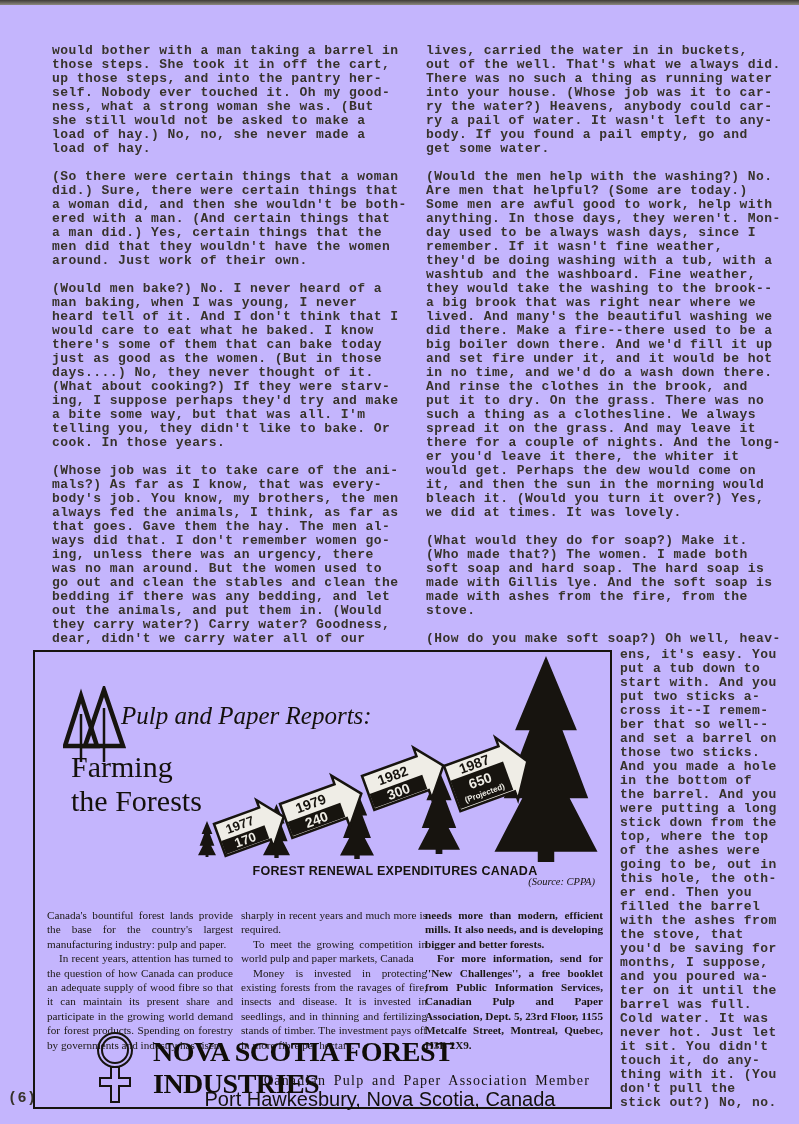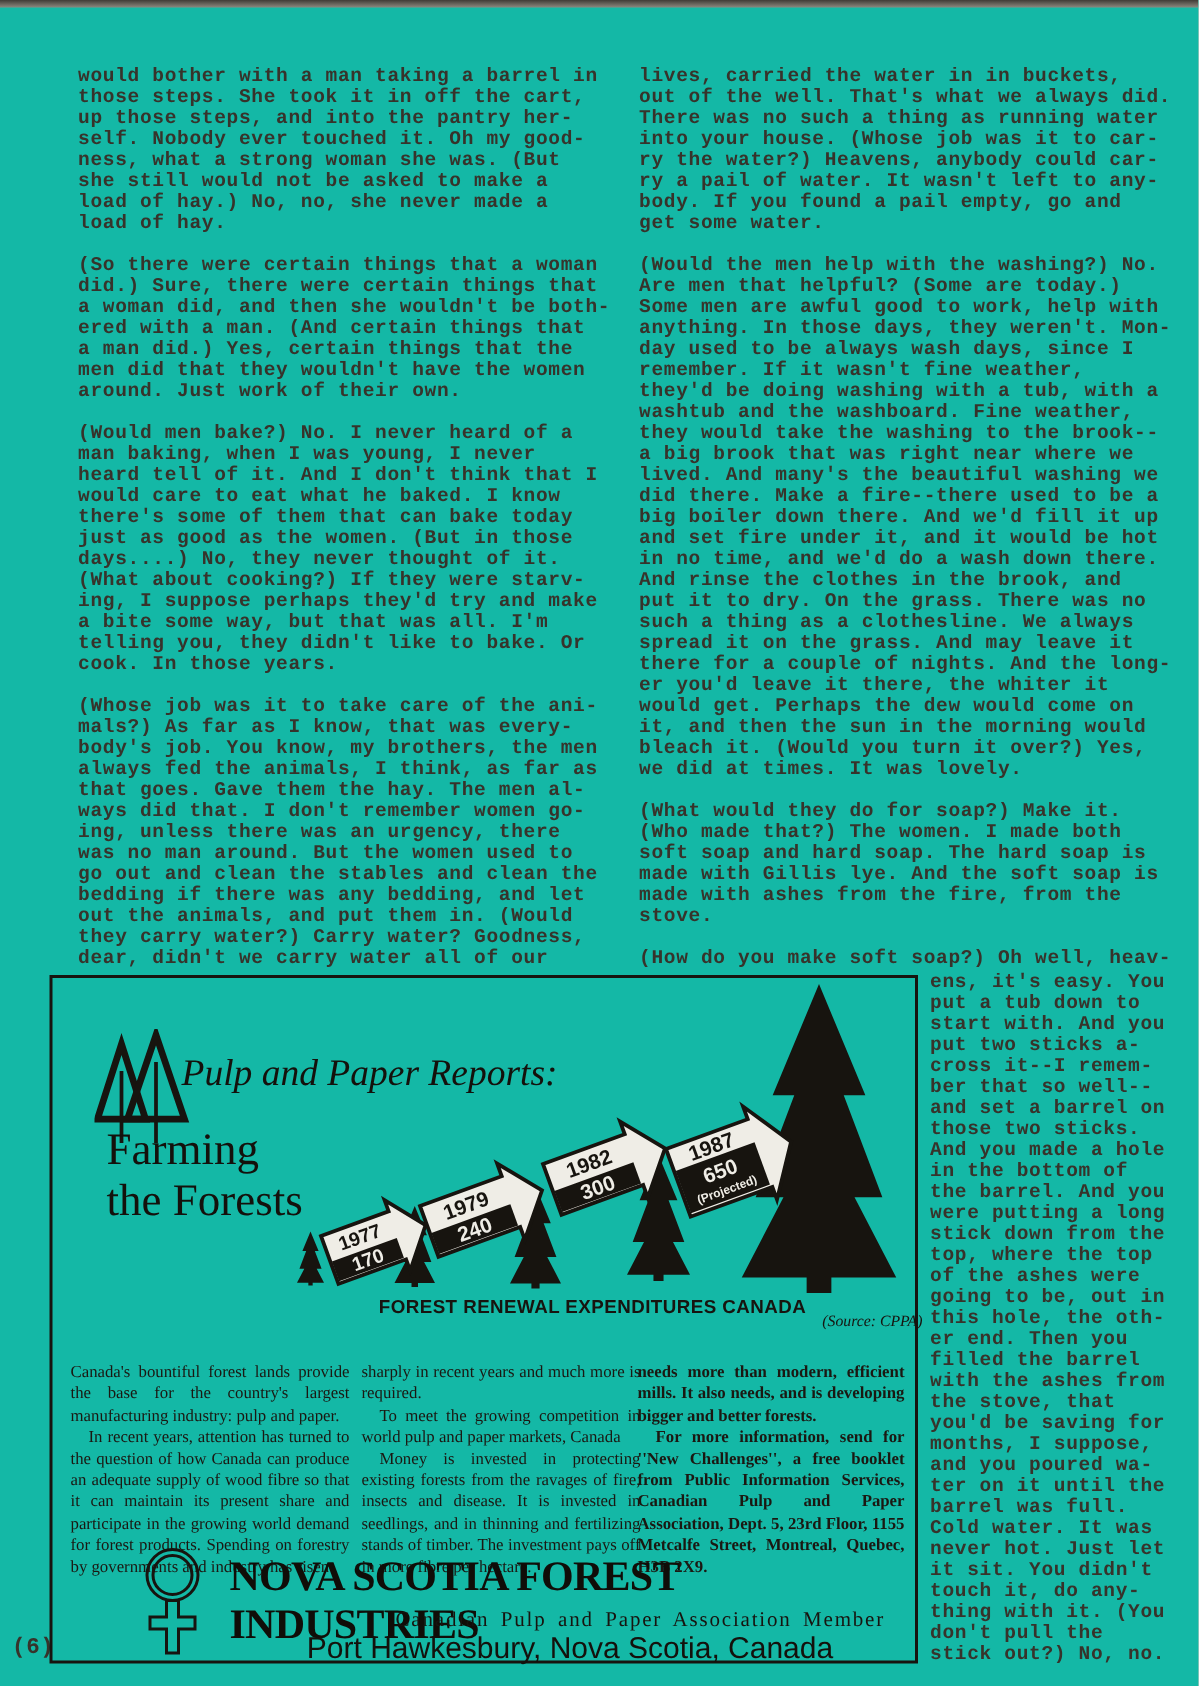--- a/index.html
+++ b/index.html
@@ -1,37 +1,37 @@
 <!DOCTYPE html>
 <html><head>
 <meta charset="utf-8">
 <style>
   html,body{margin:0;padding:0;background:#cfccc4;}
-  .page{position:relative;width:799px;height:1124px;background:#14b8a6;overflow:hidden;
+  .page{position:relative;width:799px;height:1124px;background:#c4b5fd;overflow:hidden;
         font-family:"Liberation Sans",sans-serif;color:#17140f;}
   .scan-top{position:absolute;left:0;top:0;width:799px;height:5px;
         background:linear-gradient(#3f3c37,#8d897f);}
   .tw{position:absolute;font-family:"Liberation Mono","DejaVu Sans Mono",monospace;
       font-size:13px;line-height:14px;font-weight:bold;letter-spacing:.45px;
       color:#37332b;white-space:pre;}
   .col-left{left:52px;top:44px;width:362px;}
   .col-right{left:426px;top:44px;width:366px;}
   .col-narrow{left:620px;top:648px;width:176px;}
   .page-num{left:8px;top:1092px;font-size:15px;}
   .ad{position:absolute;left:33px;top:650px;width:575px;height:455px;
       border:2px solid #17140f;font-family:"Liberation Serif",serif;}
   .brand-header{position:absolute;left:86px;top:50px;font-style:italic;font-size:25px;color:#14110c;}
   .headline{position:absolute;left:36px;top:98px;font-size:30px;line-height:34px;
       white-space:pre;color:#14110c;}
   .chart{position:absolute;left:135px;top:2px;}
   .caption{position:absolute;left:200px;top:212px;width:320px;text-align:center;
       font-family:"Liberation Sans",sans-serif;}
   .caption .t{font-weight:bold;font-size:12.5px;letter-spacing:.3px;}
   .caption .u{font-size:10.5px;margin-top:1px;}
-  .source{position:absolute;left:480px;top:224px;width:100px;text-align:right;
+  .source{position:absolute;left:460px;top:224px;width:100px;text-align:right;
       font-style:italic;font-size:10.5px;}
   .bodycol{position:absolute;top:256px;font-size:11.2px;line-height:14.4px;
       text-align:justify;color:#1b1812;}
   .bodycol p{margin:0;}
   .bodycol p.ind{text-indent:12px;}
   .c1{left:12px;width:186px;}
   .c2{left:206px;width:186px;}
   .c3{left:390px;width:178px;font-weight:bold;}
   .company-logo{position:absolute;left:54px;top:378px;}
   .company-name{position:absolute;left:118px;top:384px;font-weight:bold;font-size:28px;

